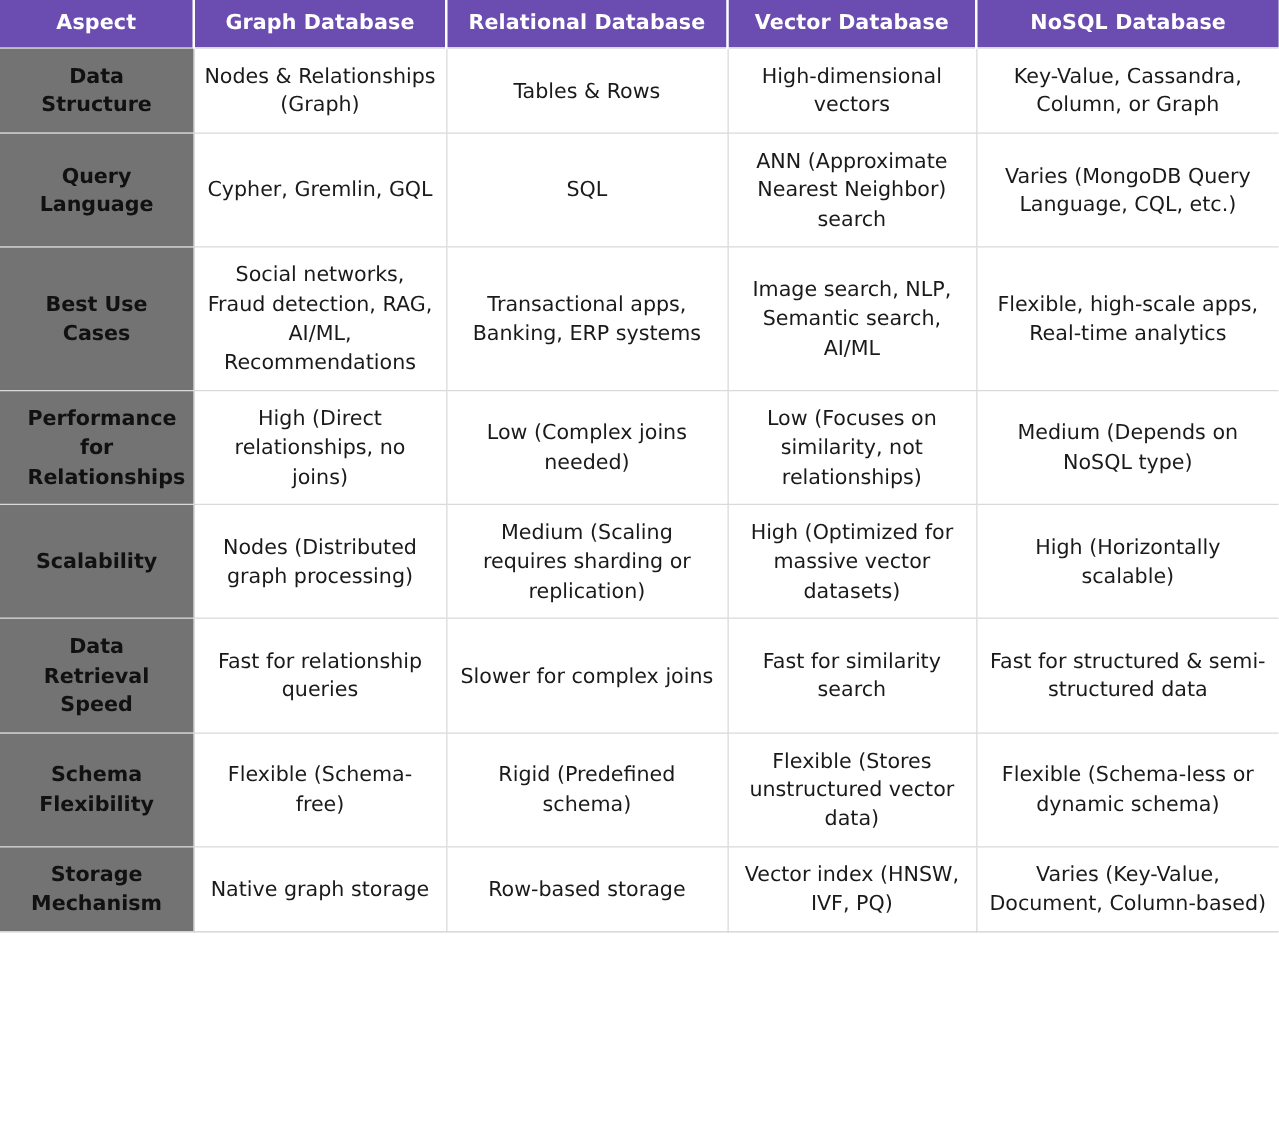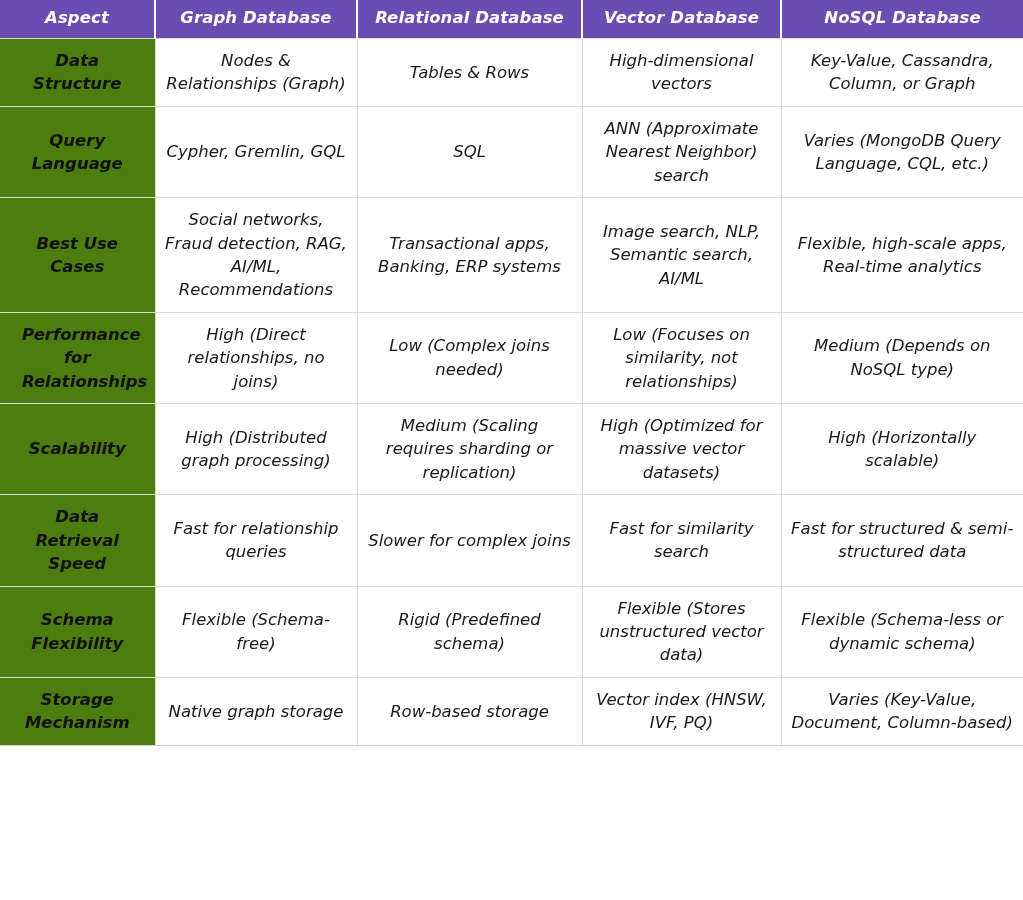--- a/index.html
+++ b/index.html
@@ -11,21 +11,20 @@
     width: 1023px;
     height: 900px;
     font-family: "DejaVu Sans", "Liberation Sans", sans-serif;
     color: #111111;
     overflow: hidden;
   }
 
   .table-wrap {
     width: 812px;
     box-sizing: border-box;
-    font-style: italic;
   }
 
   table.comparison {
     width: 1023px;
     border-collapse: collapse;
     table-layout: fixed;
     background: #ffffff;
   }
 
   table.comparison col.c-aspect   { width: 155px; }
@@ -54,21 +53,21 @@
     vertical-align: middle;
     font-size: 16.5px;
     line-height: 1.42;
     padding: 10px 8px;
     background: #ffffff;
     color: #1a1a1a;
   }
   tbody td:last-child { border-right: none; }
 
   tbody th.aspect-cell {
-    background: #4d7c0f;
+    background: #737373;
     border: 1px solid #d9d9d9;
     border-left: none;
     text-align: center;
     vertical-align: middle;
     font-size: 16.5px;
     font-weight: bold;
     line-height: 1.42;
     padding: 10px 22px;
     color: #111111;
   }
@@ -123,21 +122,21 @@
       </tr>
       <tr>
         <th class="aspect-cell">Performance for Relationships</th>
         <td>High (Direct relationships, no joins)</td>
         <td>Low (Complex joins needed)</td>
         <td>Low (Focuses on similarity, not relationships)</td>
         <td>Medium (Depends on NoSQL type)</td>
       </tr>
       <tr>
         <th class="aspect-cell">Scalability</th>
-        <td>High (Distributed graph processing)</td>
+        <td>Nodes (Distributed graph processing)</td>
         <td>Medium (Scaling requires sharding or replication)</td>
         <td>High (Optimized for massive vector datasets)</td>
         <td>High (Horizontally scalable)</td>
       </tr>
       <tr>
         <th class="aspect-cell">Data Retrieval Speed</th>
         <td>Fast for relationship queries</td>
         <td>Slower for complex joins</td>
         <td>Fast for similarity search</td>
         <td>Fast for structured &amp; semi-structured data</td>

